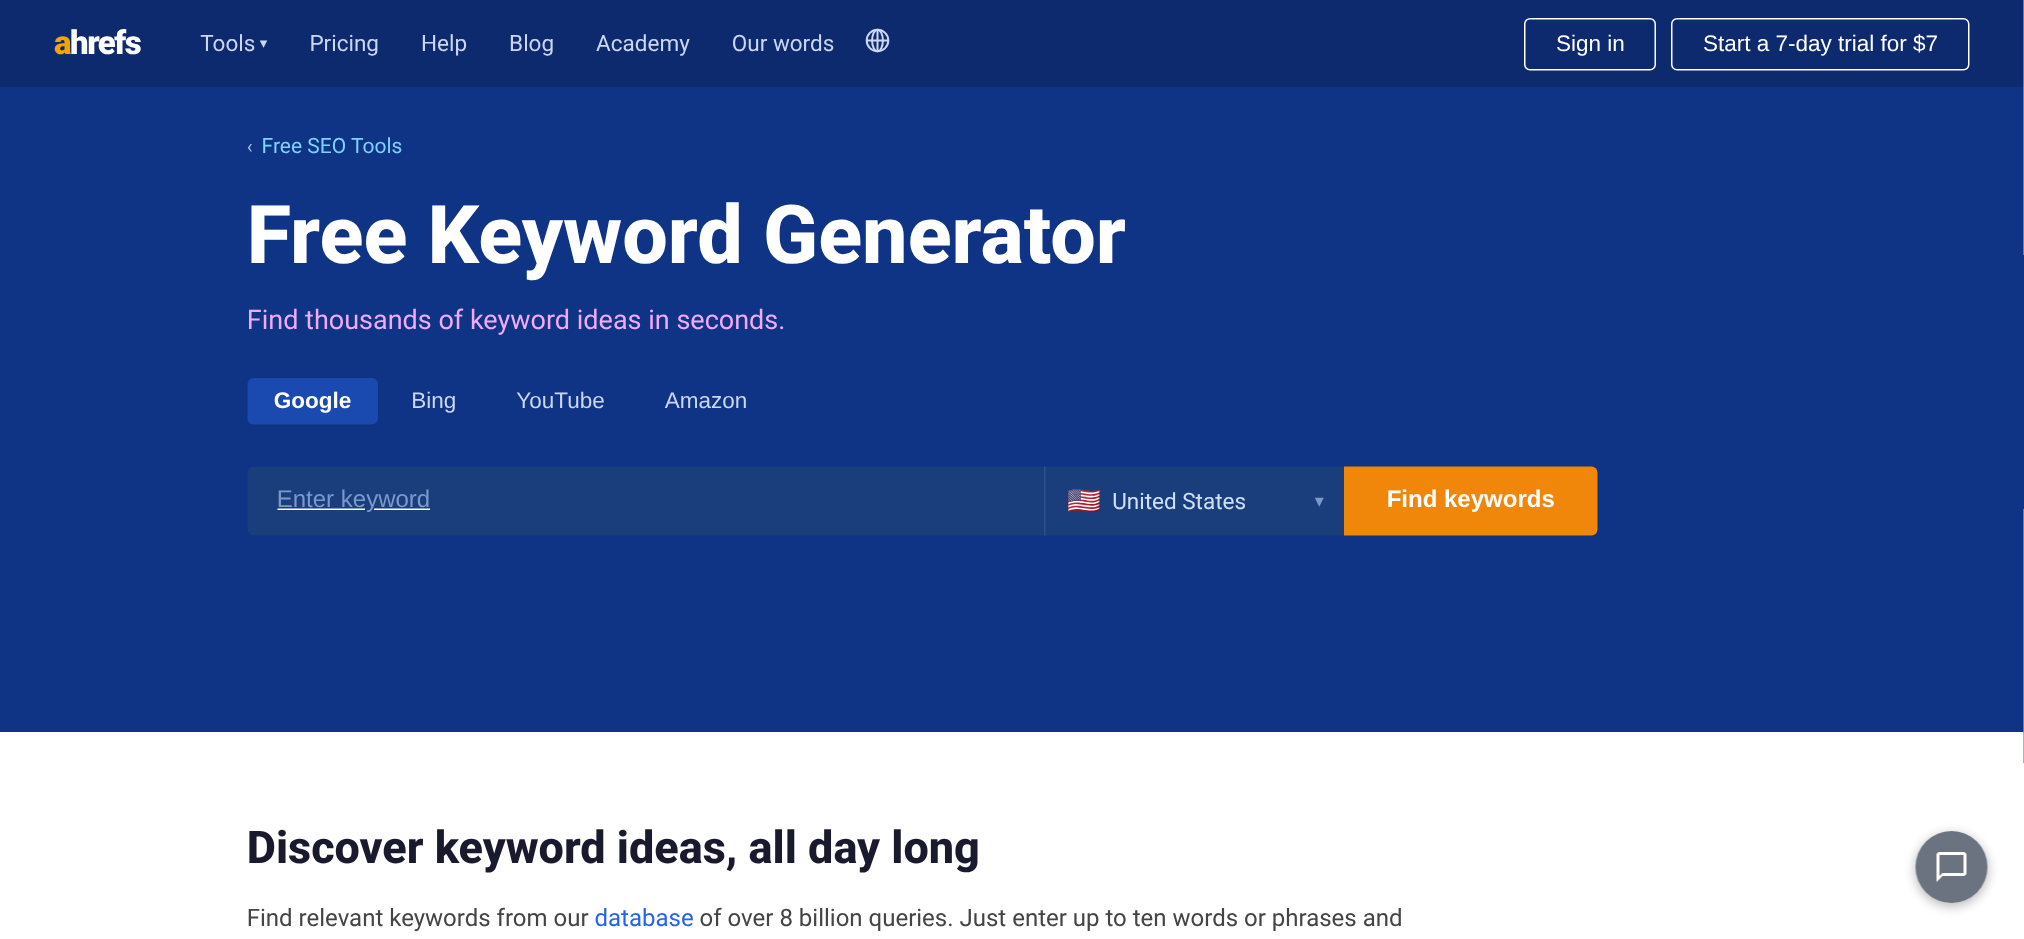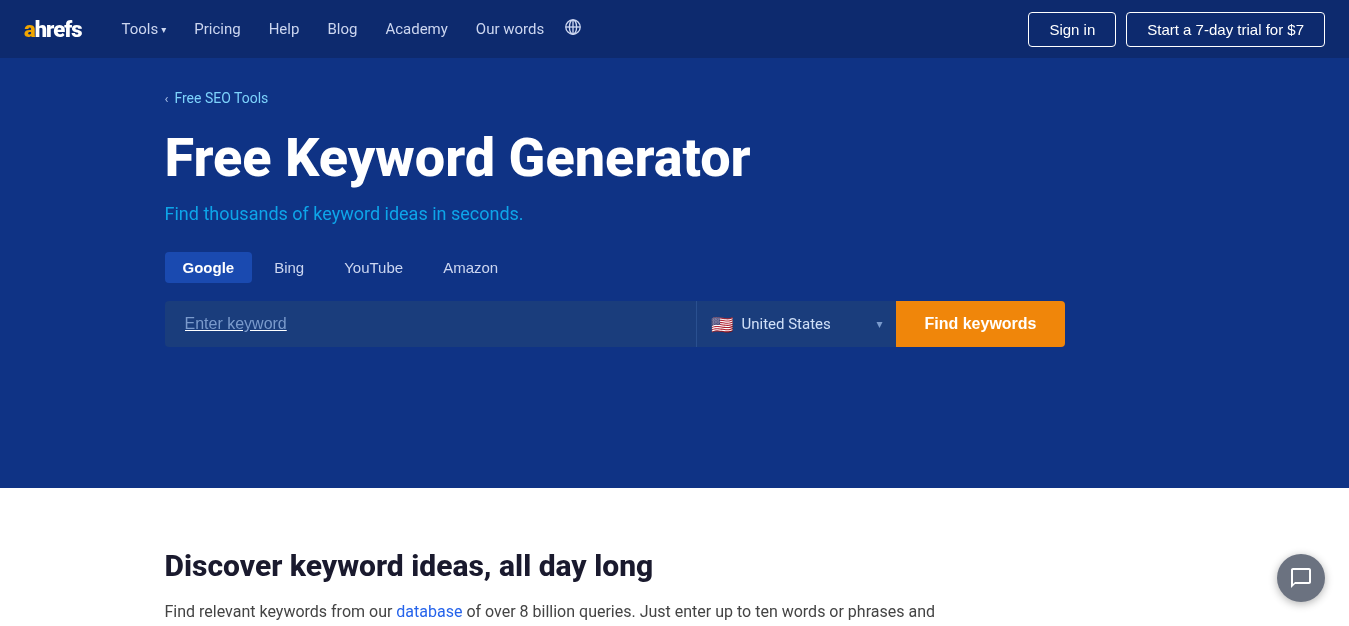--- a/index.html
+++ b/index.html
@@ -3,21 +3,21 @@
   <meta charset="utf-8">
   <style>
     * { margin: 0; padding: 0; box-sizing: border-box; }
     body { font-family: -apple-system, BlinkMacSystemFont, 'Segoe UI', Roboto, sans-serif; }
 
     
     nav {
       background: #0d2a6e;
       display: flex;
       align-items: center;
-      padding: 0 24px;
+      padding: 0 36px;
       height: 58px;
       gap: 0;
     }
     .logo {
       display: flex;
       align-items: center;
       margin-right: 28px;
     }
     .logo-text {
       font-size: 22px;
@@ -103,29 +103,29 @@
     }
     .hero-title {
       font-size: 54px;
       font-weight: 800;
       color: #ffffff;
       line-height: 1.1;
       margin-bottom: 16px;
     }
     .hero-subtitle {
       font-size: 18px;
-      color: #0ea5e9;
+      color: #f0abfc;
       margin-bottom: 28px;
     }
 
     
     .engine-tabs {
       display: flex;
       gap: 4px;
-      margin-bottom: 18px;
+      margin-bottom: 28px;
     }
     .engine-tab {
       padding: 7px 18px;
       border-radius: 4px;
       font-size: 15px;
       cursor: pointer;
       color: #ccd6f0;
       background: transparent;
       border: none;
     }

